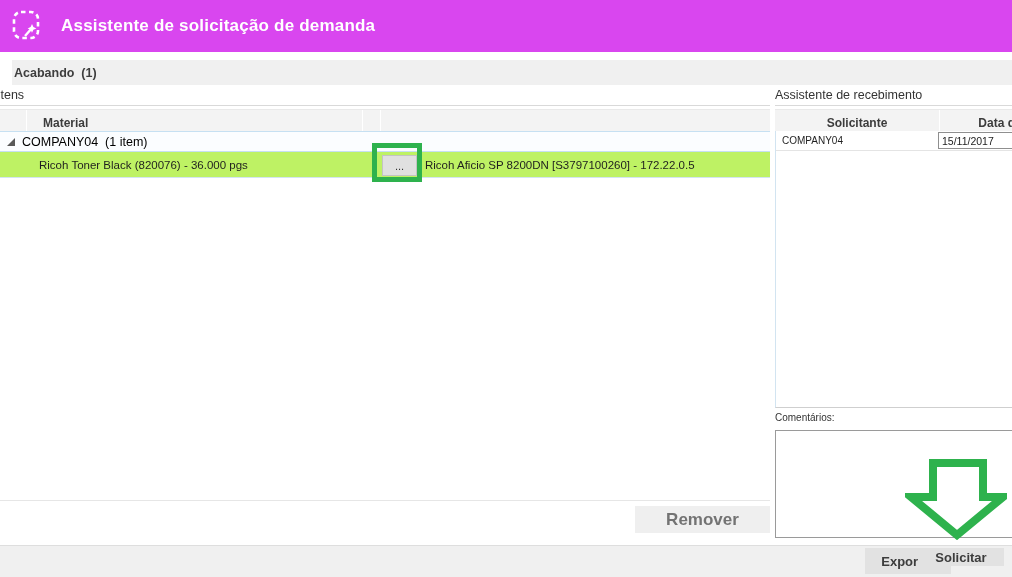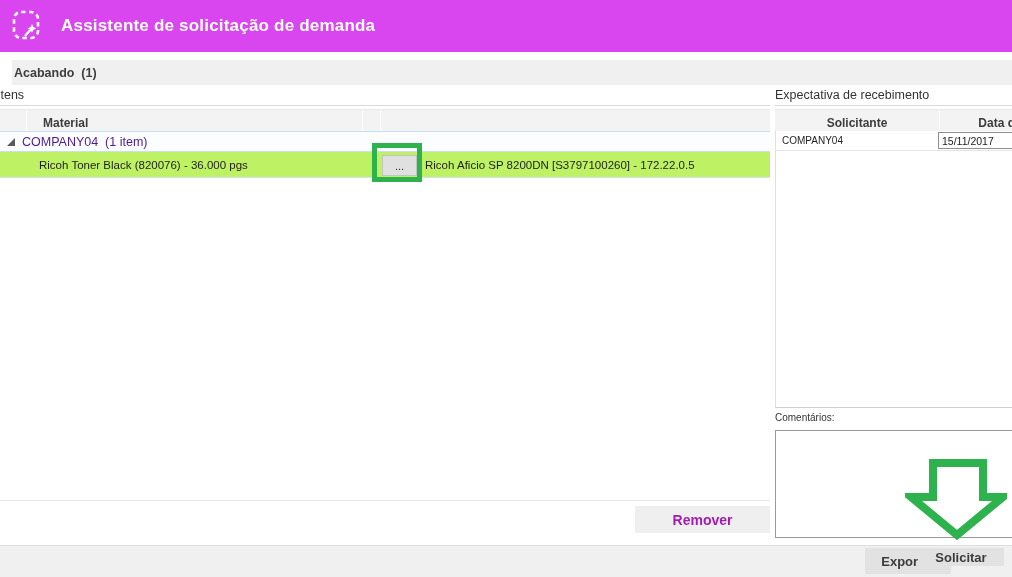--- a/index.html
+++ b/index.html
@@ -24,21 +24,21 @@
     border-bottom:1px solid #bfe0ee;display:flex;box-sizing:border-box;}
   .hcell{display:flex;align-items:center;font-size:12px;font-weight:bold;color:#3c3c3c;
     border-right:1px solid #ffffff;box-sizing:border-box;white-space:nowrap;overflow:hidden;}
   .hcell:last-child{border-right:none;}
   
   .group-row{left:0;top:131px;width:770px;height:21px;background:#fbfdff;
     border-top:1px solid #c6e0f2;border-bottom:1px solid #c6e0f2;box-sizing:border-box;
     display:flex;align-items:center;}
   .expander{width:0;height:0;border-left:8px solid transparent;border-bottom:8px solid #595959;
     margin-left:7px;margin-right:7px;}
-  .group-label{font-size:12.5px;color:#4c1d95;white-space:pre;}
+  .group-label{font-size:12.5px;color:#000000;white-space:pre;}
   .item-row{left:0;top:152px;width:770px;height:26px;border-bottom:1px solid #d3e5f1;box-sizing:border-box;background:#bef264;}
   .cell-text{position:absolute;top:0;height:25px;display:flex;align-items:center;
     font-size:11.5px;color:#1f1f1f;white-space:nowrap;}
   .ellipsis-btn{position:absolute;left:382px;top:3px;width:35px;height:21px;
     background:#e0e0e0;border:1px solid #c3c3c3;font-size:11px;color:#333;
     line-height:10px;text-align:center;padding:0;font-family:inherit;}
   .grid-bottom{left:0;top:500px;width:770px;height:1px;background:#e6e6e6;}
   
   .r-body{left:775px;top:131px;width:237px;height:277px;background:#fff;
     border-left:1px solid #d2e4f1;border-bottom:1px solid #cfcfcf;box-sizing:border-box;}
@@ -48,21 +48,21 @@
   .date-input{position:absolute;left:162px;top:1px;width:78px;height:15px;
     border:1px solid #8f8f8f;font-size:10.5px;color:#222;padding:0 0 0 3px;
     font-family:inherit;background:#fff;}
   .comments-label{left:775px;top:412px;font-size:10px;color:#333;}
   .comments-box{left:775px;top:430px;width:243px;height:108px;border:1px solid #9a9a9a;
     box-sizing:border-box;resize:none;font-family:inherit;font-size:12px;background:#fff;}
   
   .flat-btn{border:none;font-family:inherit;font-size:13px;font-weight:bold;
     color:#3c3c3c;background:#e2e2e2;padding:0;}
   .remove-btn{left:635px;top:506px;width:135px;height:27px;background:#efefef;
-    color:#a21caf;font-size:14px;}
+    color:#737373;font-size:17px;}
   .footer{left:0;top:545px;width:1012px;height:32px;background:#f0f0f0;
     border-top:1px solid #dedede;box-sizing:border-box;}
   .export-btn{left:823px;top:548px;width:86px;height:26px;margin-left:42px;}
   .request-btn{left:918px;top:548px;width:86px;height:18px;}
   
   .hl-rect{left:372px;top:143px;width:50px;height:39px;border:5px solid #2eb24d;
     box-sizing:border-box;z-index:50;pointer-events:none;}
   .hl-arrow{left:905px;top:458px;z-index:50;pointer-events:none;}
 </style>
 </head>
@@ -99,21 +99,21 @@
 <div class="abs item-row">
   <span class="cell-text" style="left:39px;">Ricoh Toner Black (820076) - 36.000 pgs</span>
   <button class="ellipsis-btn">...</button>
   <span class="cell-text" style="left:425px;">Ricoh Aficio SP 8200DN [S3797100260] - 172.22.0.5</span>
 </div>
 
 <div class="abs grid-bottom"></div>
 
 <button class="abs flat-btn remove-btn" disabled="">Remover</button>
 
-<div class="abs section-title" style="left:775px;">Expectativa de recebimento</div>
+<div class="abs section-title" style="left:775px;">Assistente de recebimento</div>
 <div class="abs rule" style="left:775px;width:237px;"></div>
 
 <div class="abs grid-header" style="left:775px;width:285px;">
   <div class="hcell" style="width:165px;justify-content:center;">Solicitante</div>
   <div class="hcell" style="width:120px;justify-content:center;">Data de</div>
 </div>
 
 <div class="abs r-body">
   <div class="r-row">
     <span class="req">COMPANY04</span>

